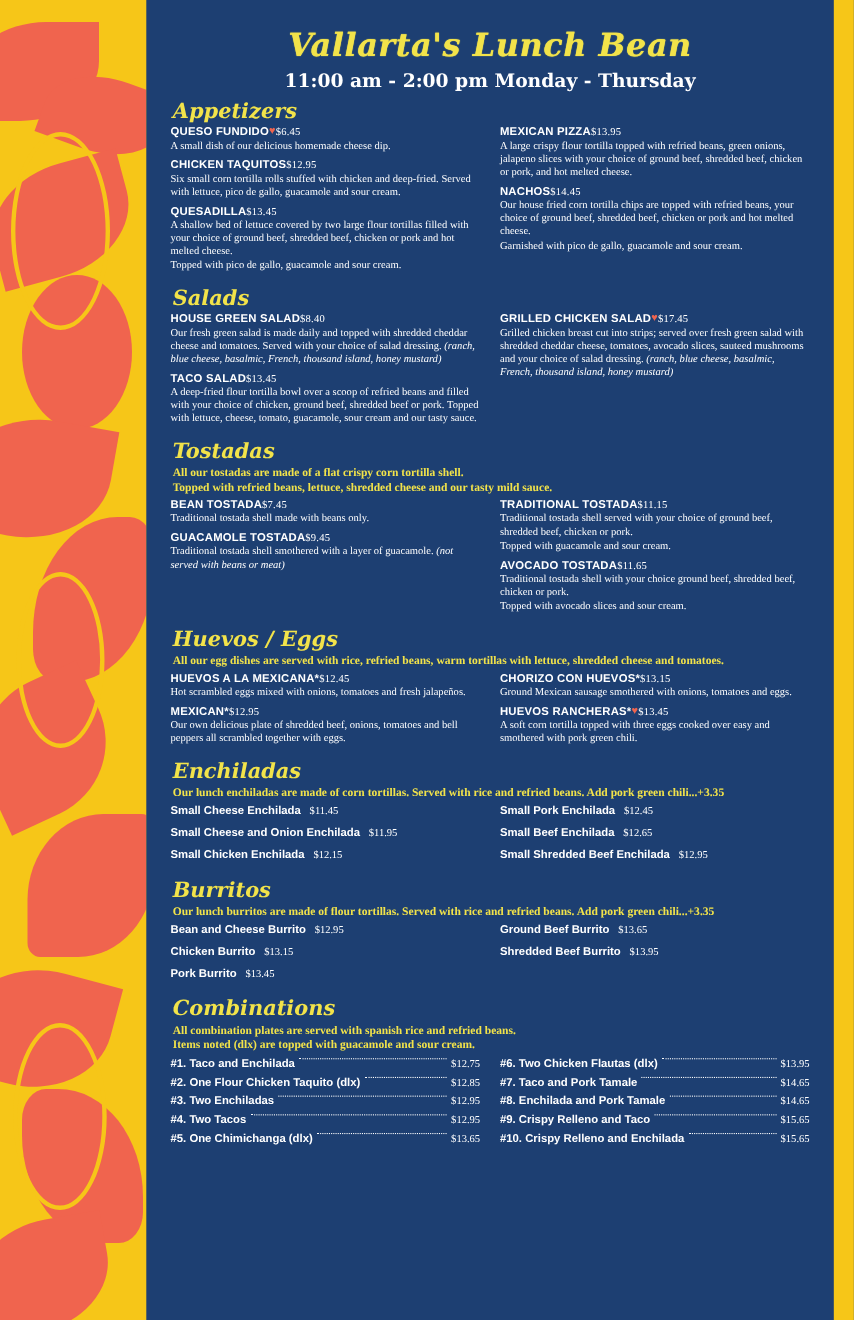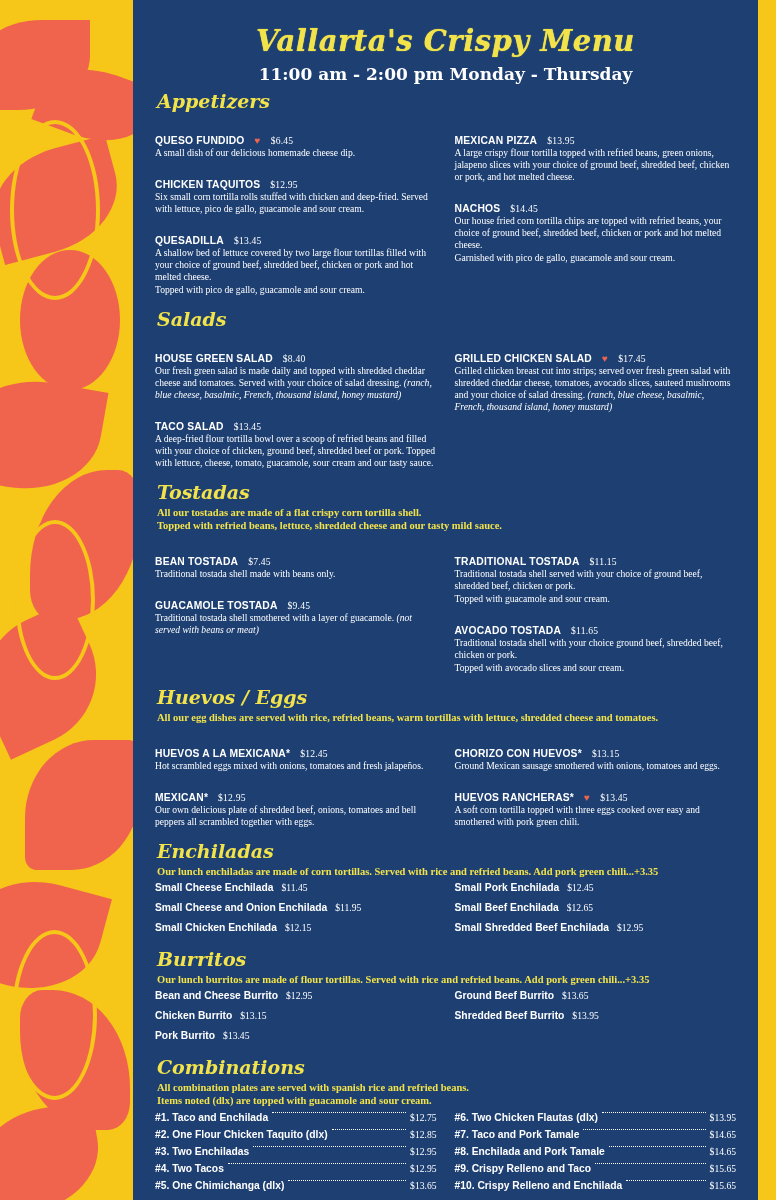--- a/index.html
+++ b/index.html
@@ -78,24 +78,23 @@
   }
   .col { flex:1 1 0; min-width:0; }
   .item { margin-bottom:6px; }
   .item-head {
     font-family:"Liberation Sans", sans-serif;
     font-weight:bold;
     font-size:10.3px;
     color:#ffffff;
     letter-spacing:0.2px;
     display:flex;
-    align-items:flex-end;
-    gap:10px;
+    align-items:flex-start;
+    gap:0;
     flex-wrap:wrap;
-    margin-top:20px;
   }
   .item-name { white-space:nowrap; }
   .price {
     font-family:"Liberation Serif", serif;
     font-weight:normal;
     font-size:9.6px;
     color:#ffffff;
   }
   .heart { color:#f0644e; font-size:10px; line-height:1; }
   .desc {
@@ -146,21 +145,21 @@
   <div class="petal" style="left:20px; top:990px; width:110px; height:140px; border-radius:20% 70% 20% 70%;"></div>
   <div class="petal" style="left:-25px; top:1110px; width:125px; height:100px; transform:rotate(-10deg);"></div>
   <div class="leafline" style="left:10px; top:120px; width:90px; height:180px; border-color:#f6c618; border-width:4px;"></div>
   <div class="leafline" style="left:15px; top:520px; width:80px; height:160px; border-color:#f6c618; border-width:4px;"></div>
   <div class="leafline" style="left:12px; top:930px; width:85px; height:170px; border-color:#f6c618; border-width:4px;"></div>
 </div>
 
 <div class="band band-right"></div>
 
 <div class="menu">
-  <div class="title">Vallarta's Crispy Menu</div>
+  <div class="title">Vallarta's Lunch Bean</div>
   <div class="subtitle">11:00 am - 2:00 pm Monday - Thursday</div>
   <div id="sections">
       <div class="section">
         <div class="section-head">Appetizers</div>
         <div class="cols">
           <div class="col">
             <div class="item">
               <div class="item-head">
                 <span class="item-name">QUESO FUNDIDO</span>
                 <span class="heart">♥</span>

